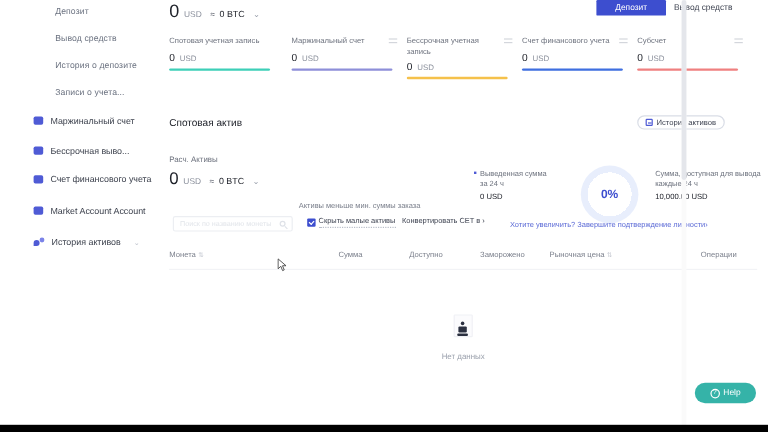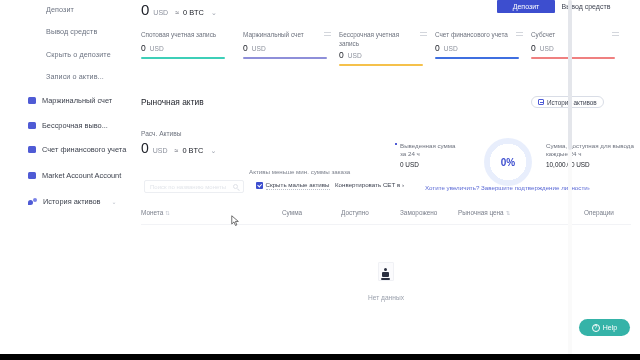--- a/index.html
+++ b/index.html
@@ -235,22 +235,22 @@
   }
 </style>
 </head>
 <body>
 
 <div class="screen">
 
   <div class="sidebar">
     <div class="side-sub" style="top:5px">Депозит</div>
     <div class="side-sub" style="top:27px">Вывод средств</div>
-    <div class="side-sub" style="top:50px">Скрыть о депозите</div>
-    <div class="side-sub" style="top:72px">Записи о актив...</div>
+    <div class="side-sub" style="top:50px">История о депозите</div>
+    <div class="side-sub" style="top:72px">Записи о учета...</div>
 
     <div class="side-item" style="top:96px">
       <span class="sq"></span>
       <span class="lbl">Маржинальный счет</span>
     </div>
     <div class="side-item" style="top:121px">
       <span class="sq"></span>
       <span class="lbl">Бессрочная выво...</span>
     </div>
     <div class="side-item" style="top:145px">
@@ -334,21 +334,21 @@
         <div class="xfer"></div>
       </div>
       <div class="amt-row">
         <span class="amt">0</span>
         <span class="amt-cur">USD</span>
       </div>
       <div class="bar" style="background:#ef8080"></div>
     </div>
   </div>
 
-  <div class="sec-title">Рыночная актив</div>
+  <div class="sec-title">Спотовая актив</div>
   <div class="hist-btn">
     <span class="ic"></span>
     <span class="tx">История активов</span>
   </div>
 
   <div class="calc-lbl">Расч. Активы</div>
   <div class="calc-row">
     <span class="big">0</span>
     <span class="cur">USD</span>
     <span class="approx">≈</span>

